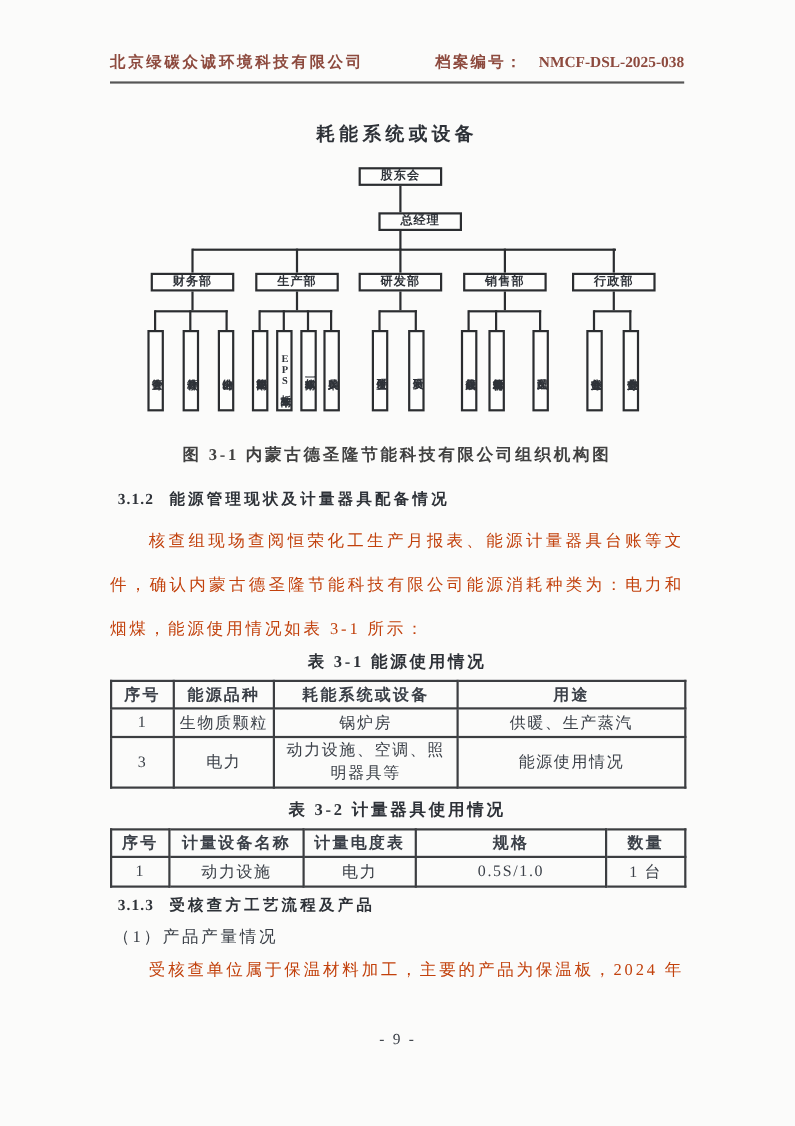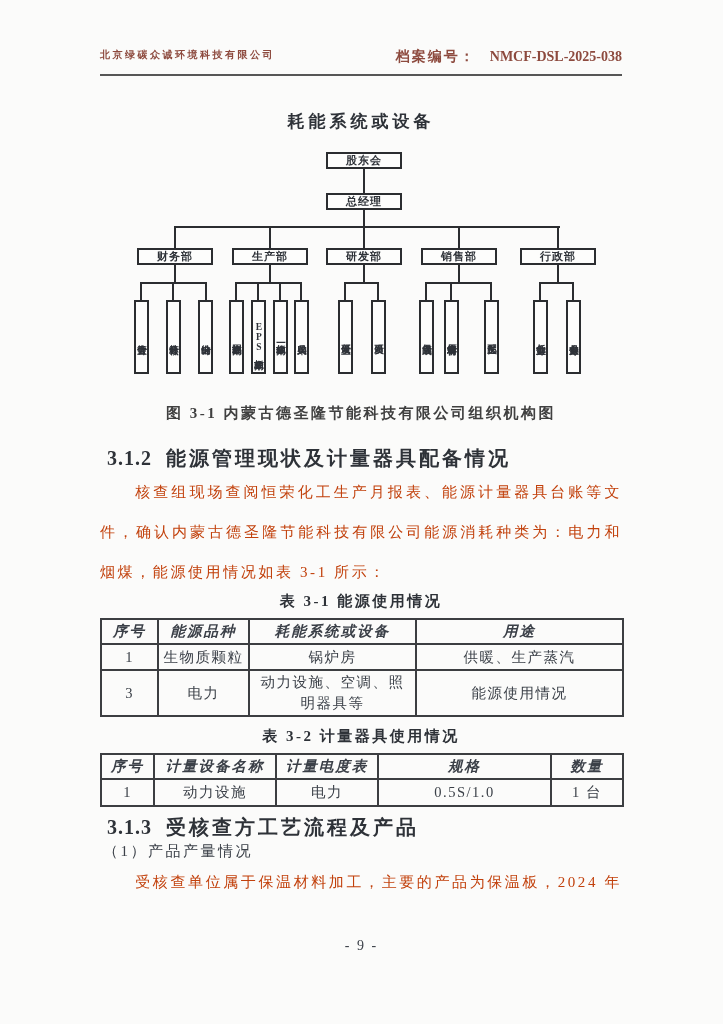--- a/index.html
+++ b/index.html
@@ -7,21 +7,21 @@
     width:723px;height:1024px;background:#fbfbfa;overflow:hidden;
     font-family:"Liberation Serif","DejaVu Serif",serif;
     color:#3b4048;
   }
   .page{position:relative;width:723px;height:1024px;}
 
   
   .hdr{position:absolute;left:100px;top:48px;width:522px;height:26px;
     border-bottom:2px solid #565656;display:flex;justify-content:space-between;
     align-items:flex-start;color:#8d4a3e;}
-  .hdr .co{font-size:10px;font-weight:bold;letter-spacing:2.5px;}
+  .hdr .co{font-size:14px;font-weight:bold;letter-spacing:2.5px;}
   .hdr .docno{font-size:14px;font-weight:bold;}
   .hdr .docno .lbl{letter-spacing:2px;margin-right:14px;}
 
   
   .chart-title{position:absolute;left:100px;top:110px;width:522px;text-align:center;
     font-size:17px;font-weight:bold;letter-spacing:4px;color:#2e3238;}
   .org{position:absolute;left:0;top:0;width:723px;height:400px;}
   .ln{position:absolute;background:#2b2d30;}
   .obox{position:absolute;box-sizing:border-box;width:76px;height:17px;
     border:2px solid #2b2d30;background:#fdfdfc;text-align:center;
@@ -29,34 +29,34 @@
   .vbox{position:absolute;box-sizing:border-box;width:15px;height:74px;
     border:2px solid #2b2d30;background:#fdfdfc;
     writing-mode:vertical-rl;text-orientation:upright;
     font-size:9.5px;font-weight:bold;line-height:11px;color:#2e3238;
     display:flex;align-items:center;justify-content:center;letter-spacing:0;}
   .fig-caption{position:absolute;left:100px;top:404px;width:522px;text-align:center;
     font-size:15px;font-weight:bold;letter-spacing:2.5px;color:#404040;}
 
   
   .h-num{font-weight:bold;margin-right:14px;letter-spacing:1px;}
-  .sec-head{position:absolute;left:107px;width:515px;font-size:20px;font-weight:bold;
+  .sec-head{position:absolute;left:107px;width:515px;font-size:14px;font-weight:bold;
     letter-spacing:3px;color:#2e3238;}
   .para{position:absolute;left:100px;width:522px;font-size:15px;line-height:40px;
     text-align:justify;text-indent:2.35em;letter-spacing:2.6px;color:#c2410c;}
   .sub-item{position:absolute;left:103px;width:519px;font-size:15px;letter-spacing:2.5px;}
 
   
   .tbl-title{position:absolute;left:100px;width:522px;text-align:center;
     font-size:15px;font-weight:bold;letter-spacing:2.5px;color:#2e3238;}
   table.doc{position:absolute;left:100px;border-collapse:collapse;table-layout:fixed;
     width:522px;font-size:14.5px;color:#3b4048;}
   table.doc th,table.doc td{border:2px solid #3c3e41;text-align:center;
     padding:1px 3px;letter-spacing:1.5px;font-weight:normal;box-sizing:border-box;}
-  table.doc th{font-weight:bold;letter-spacing:2px;font-style:italic;}
+  table.doc th{font-weight:bold;letter-spacing:2px;}
   #t31 th{height:25px;} #t31 .r1 td{height:26px;} #t31 .r2 td{height:46px;line-height:21px;}
   #t32 th{height:25px;} #t32 td{height:27px;}
 
   
   .footer{position:absolute;left:0;top:938px;width:723px;text-align:center;
     font-size:14px;color:#3b4048;letter-spacing:2px;}
 </style>
 </head>
 <body>
 
@@ -67,21 +67,21 @@
     <span class="docno">
       <span class="lbl">档案编号：</span><span>NMCF-DSL-2025-038</span>
     </span>
   </div>
 
   <div class="chart-title">耗能系统或设备</div>
 
   <div class="org">
 
     <div class="obox" style="left:326px;top:152px">股东会</div>
-    <div class="obox" style="left:326px;top:193px">总经理</div>
+    <div class="obox" style="left:344px;top:193px">总经理</div>
 
     <div class="ln" style="left:363px;top:169px;width:2px;height:24px"></div>
     <div class="ln" style="left:363px;top:210px;width:2px;height:17px"></div>
     <div class="ln" style="left:175px;top:226px;width:385px;height:2px"></div>
     <div class="ln" style="left:174px;top:226px;width:2px;height:22px"></div>
     <div class="ln" style="left:269px;top:226px;width:2px;height:22px"></div>
     <div class="ln" style="left:363px;top:226px;width:2px;height:22px"></div>
     <div class="ln" style="left:458px;top:226px;width:2px;height:22px"></div>
     <div class="ln" style="left:557px;top:226px;width:2px;height:22px"></div>
 

